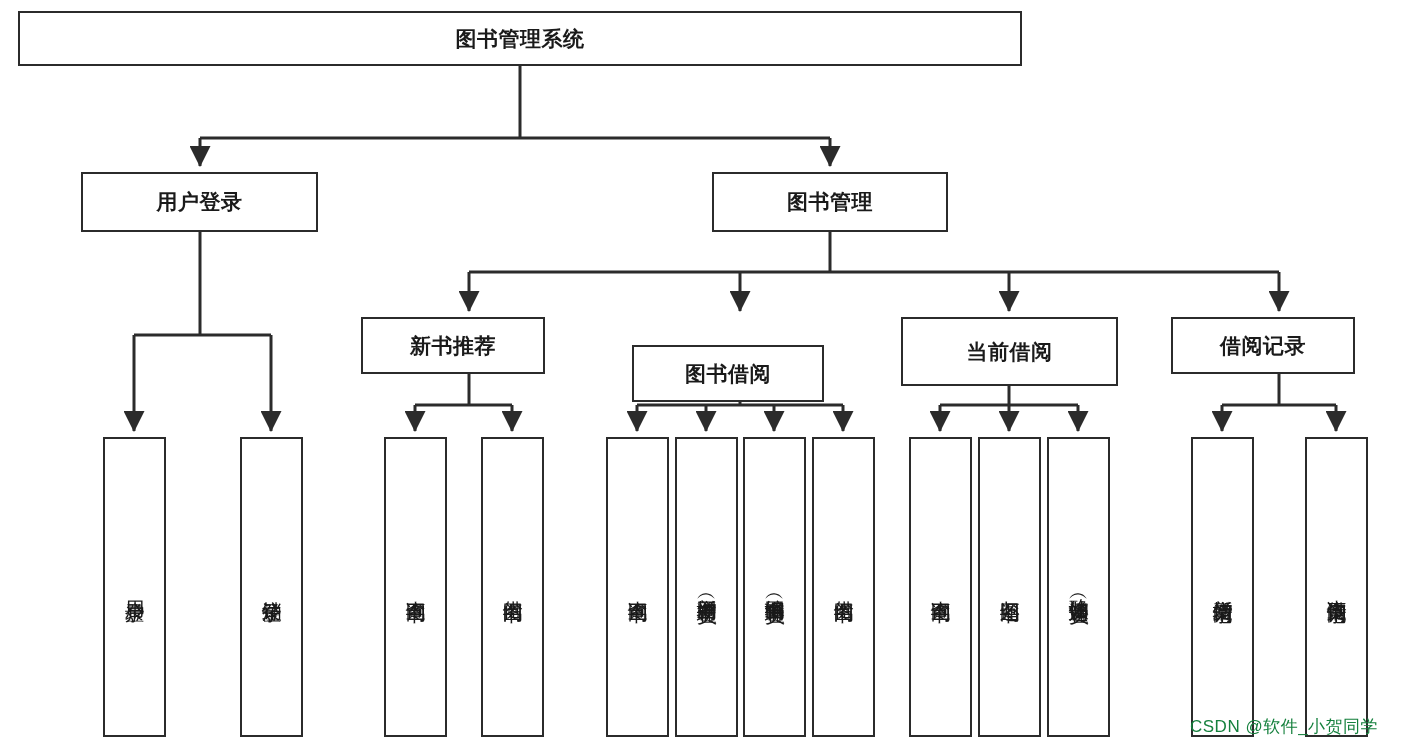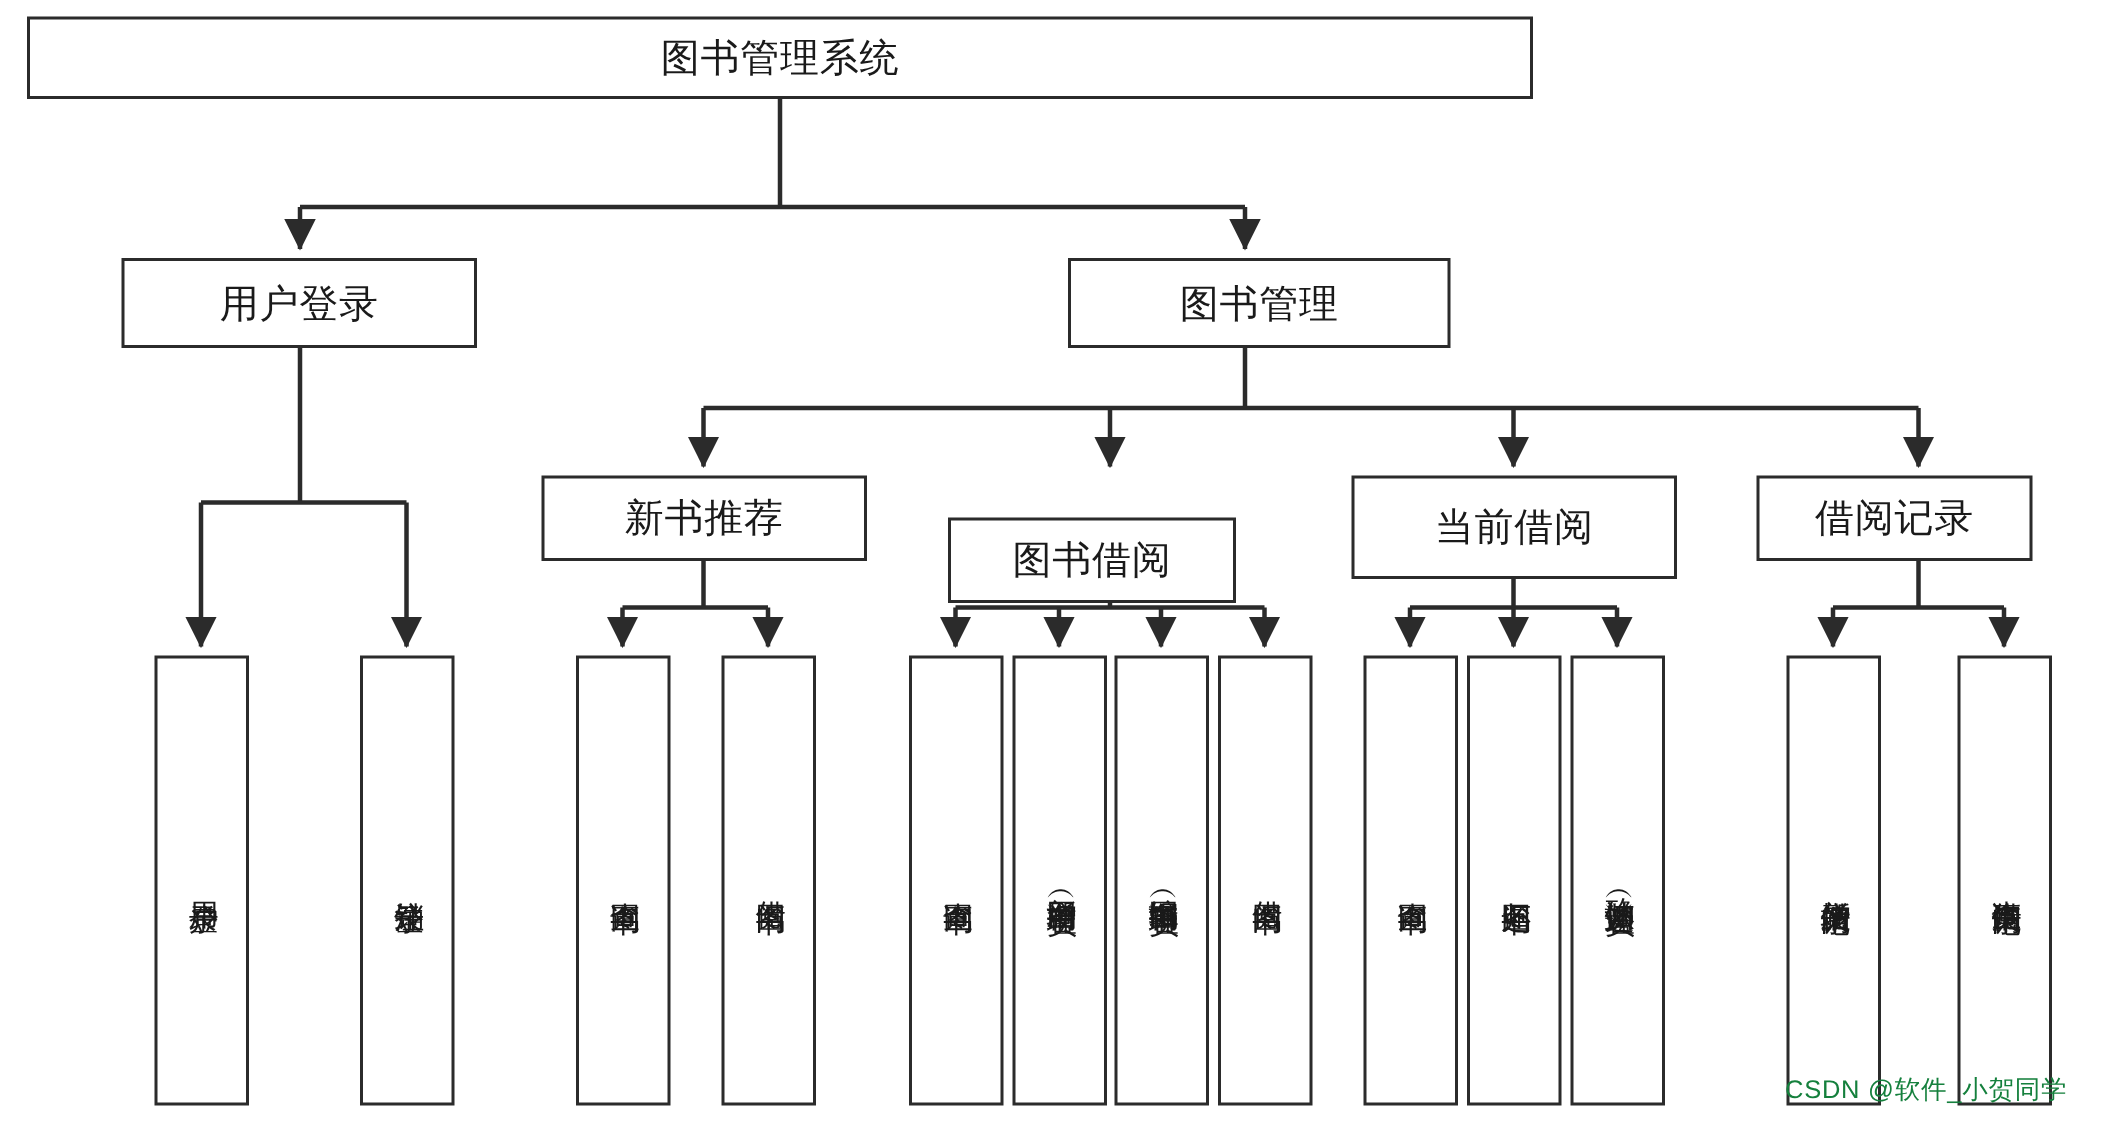--- a/index.html
+++ b/index.html
@@ -23,25 +23,26 @@
     position: absolute;
     box-sizing: border-box;
     background: #ffffff;
     border: 2px solid #2b2b2b;
     display: flex;
     align-items: center;
     justify-content: center;
     overflow: hidden;
   }
   .node-label-h {
-    font-size: 26px;
+    font-size: 21px;
     color: #1a1a1a;
     line-height: 1.1;
     letter-spacing: 0.5px;
     white-space: nowrap;
+    font-weight: bold;
   }
   .node-label-v {
     font-size: 20px;
     color: #1a1a1a;
     writing-mode: vertical-rl;
     text-orientation: upright;
     line-height: 1.18;
     letter-spacing: 1px;
     white-space: nowrap;
     text-align: center;
@@ -117,25 +118,25 @@
     </g>
   </svg>
 
   <div class="node-box" style="left:18px; top:11px; width:1004px; height:55px;">
     <span class="node-label-h">图书管理系统</span>
   </div>
 
   <div class="node-box" style="left:81px; top:172px; width:237px; height:60px;">
     <span class="node-label-h">用户登录</span>
   </div>
-  <div class="node-box" style="left:712px; top:172px; width:255px; height:60px;">
+  <div class="node-box" style="left:712px; top:172px; width:236px; height:60px;">
     <span class="node-label-h">图书管理</span>
   </div>
 
-  <div class="node-box" style="left:361px; top:317px; width:217px; height:57px;">
+  <div class="node-box" style="left:361px; top:317px; width:184px; height:57px;">
     <span class="node-label-h">新书推荐</span>
   </div>
   <div class="node-box" style="left:632px; top:317px; width:192px; height:57px;margin-top:28px;">
     <span class="node-label-h">图书借阅</span>
   </div>
   <div class="node-box" style="left:901px; top:317px; width:217px; height:69px;">
     <span class="node-label-h">当前借阅</span>
   </div>
   <div class="node-box" style="left:1171px; top:317px; width:184px; height:57px;">
     <span class="node-label-h">借阅记录</span>

